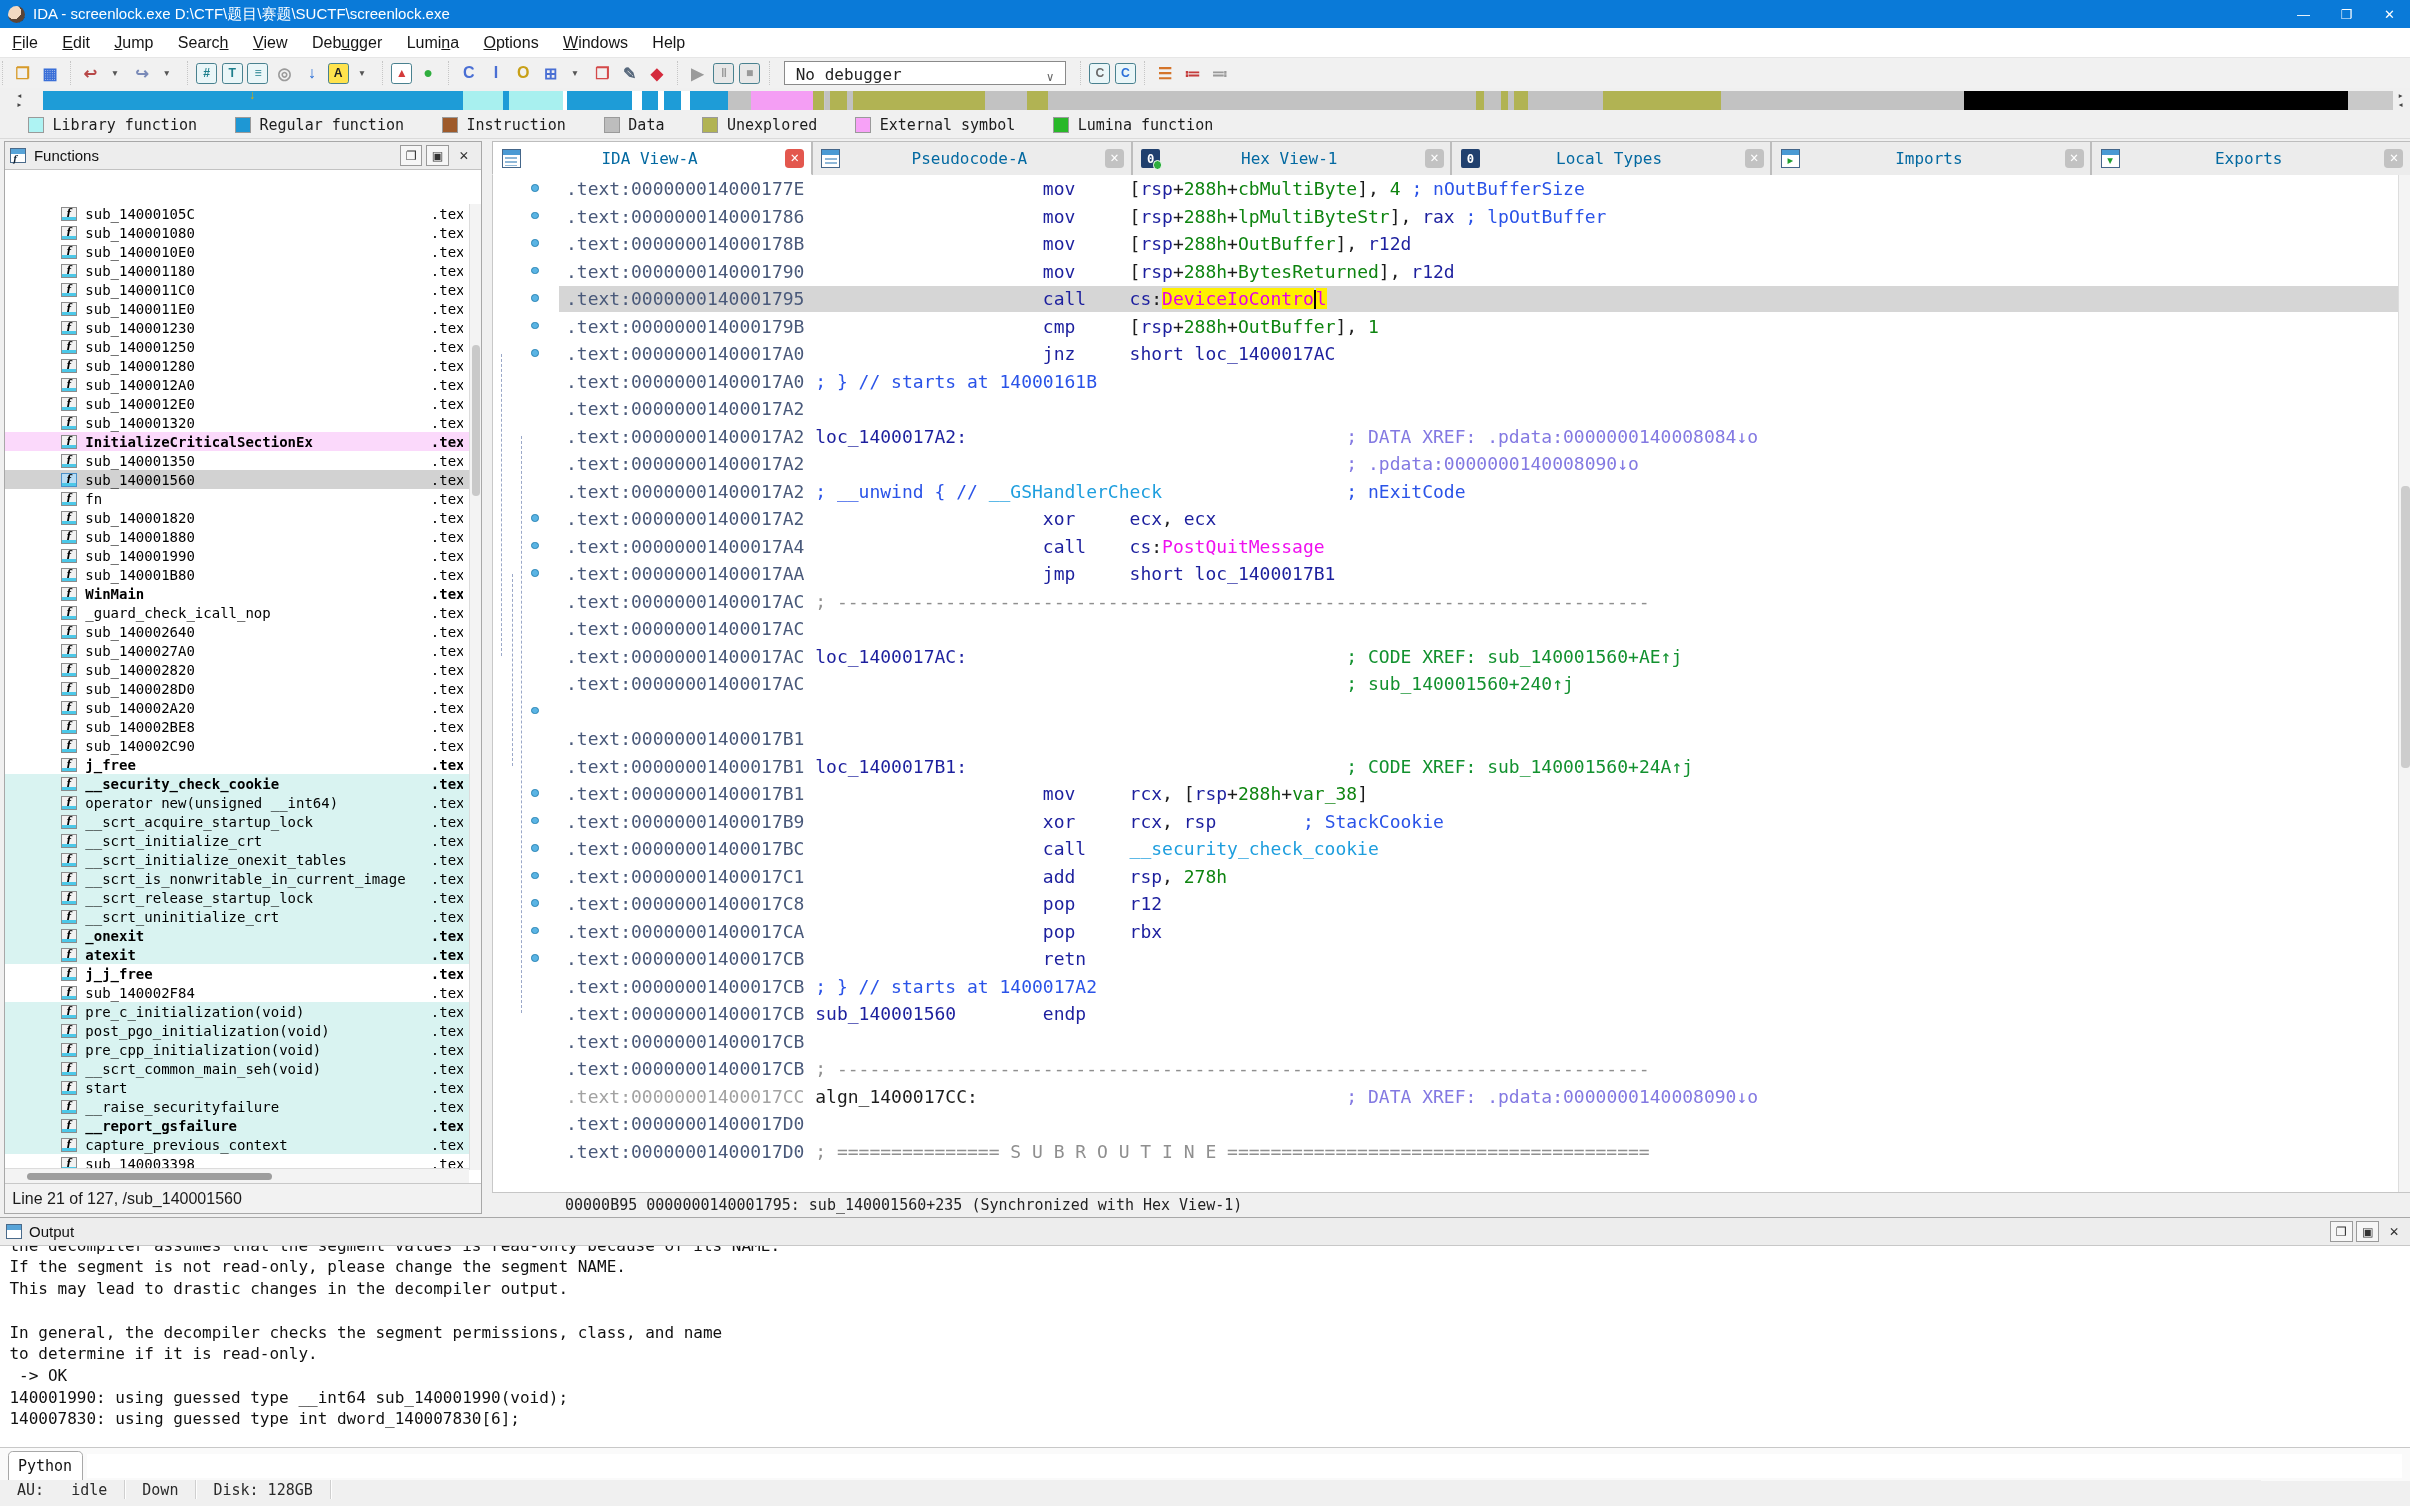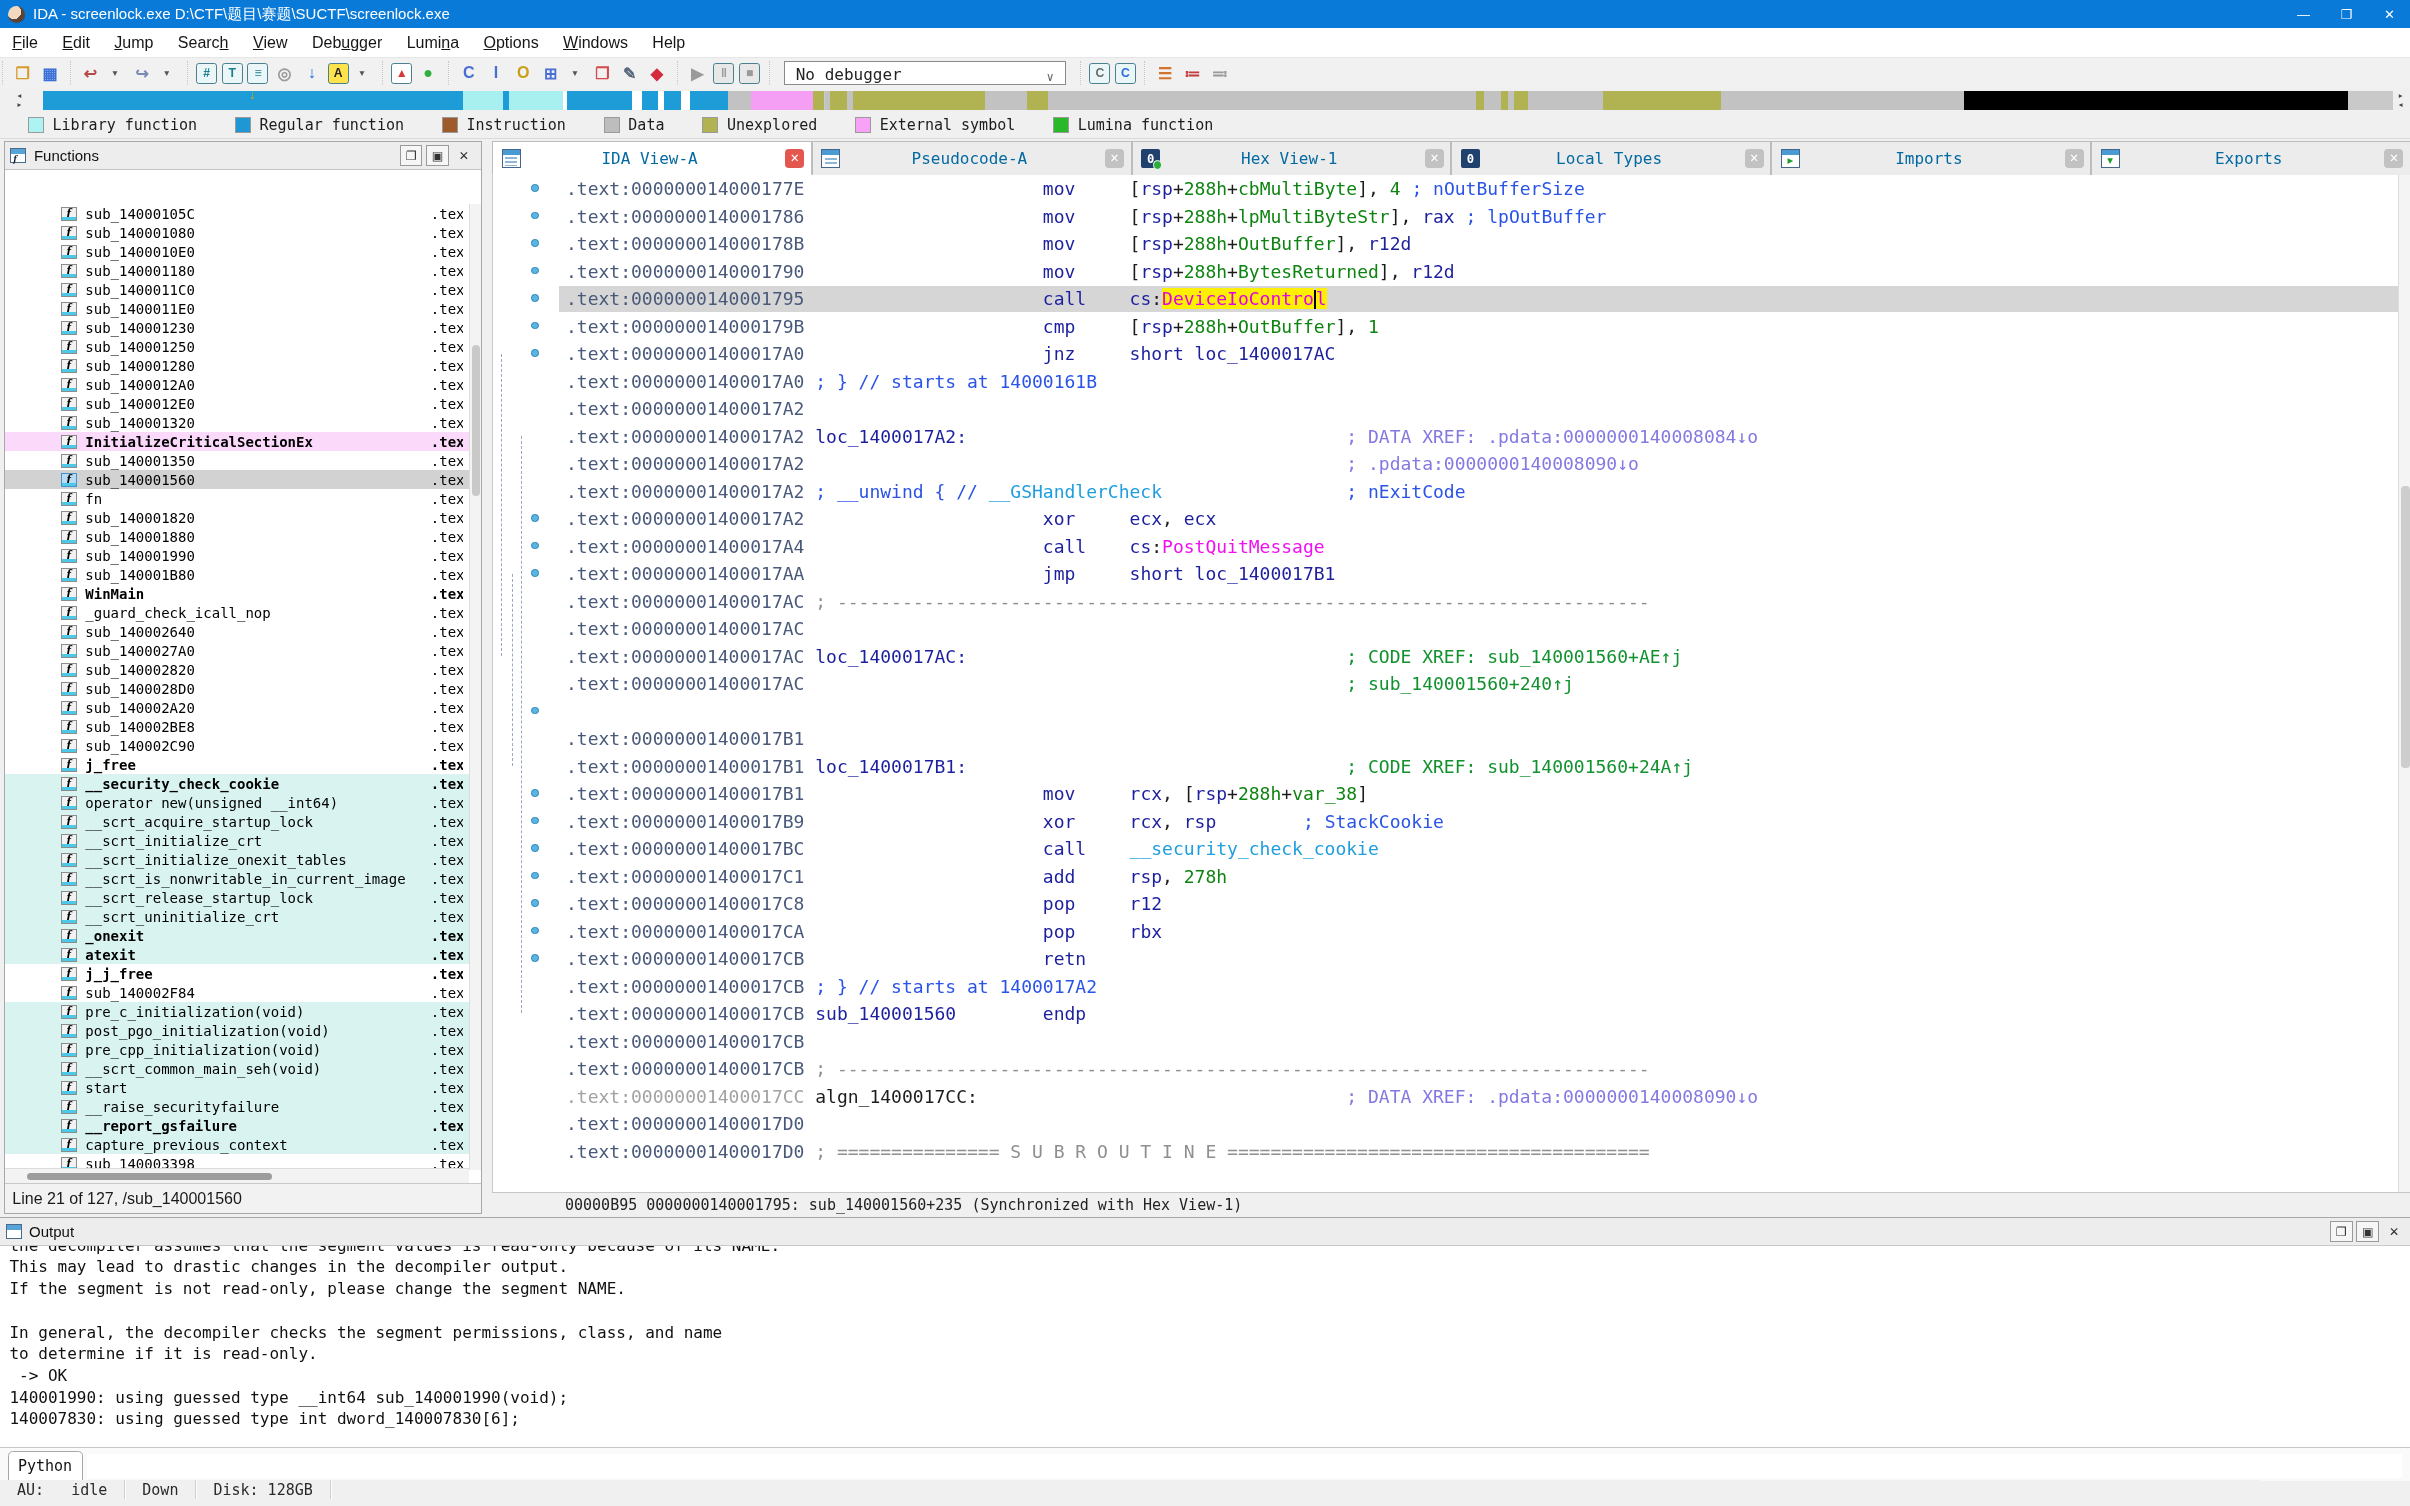--- a/index.html
+++ b/index.html
@@ -641,22 +641,22 @@
     <span class="small-doc-ico"></span>
     <span>Output</span>
     <span class="panel-btns">
       <span class="panel-btn frame">❐</span>
       <span class="panel-btn frame">▣</span>
       <span class="panel-btn">✕</span>
     </span>
   </div>
   <div id="out-body">
       <div class="outline clip">the decompiler assumes that the segment values is read-only because of its NAME.</div>
+      <div class="outline">If the segment is not read-only, please change the segment NAME.</div>
       <div class="outline">This may lead to drastic changes in the decompiler output.</div>
-      <div class="outline">If the segment is not read-only, please change the segment NAME.</div>
       <div class="outline"> </div>
       <div class="outline">In general, the decompiler checks the segment permissions, class, and name</div>
       <div class="outline">to determine if it is read-only.</div>
       <div class="outline"> -&gt; OK</div>
       <div class="outline">140001990: using guessed type __int64 sub_140001990(void);</div>
       <div class="outline">140007830: using guessed type int dword_140007830[6];</div>
     </div>
   <div id="cli-row">
     <div id="python-tab">Python</div>
     <input id="cli-input" style="">

